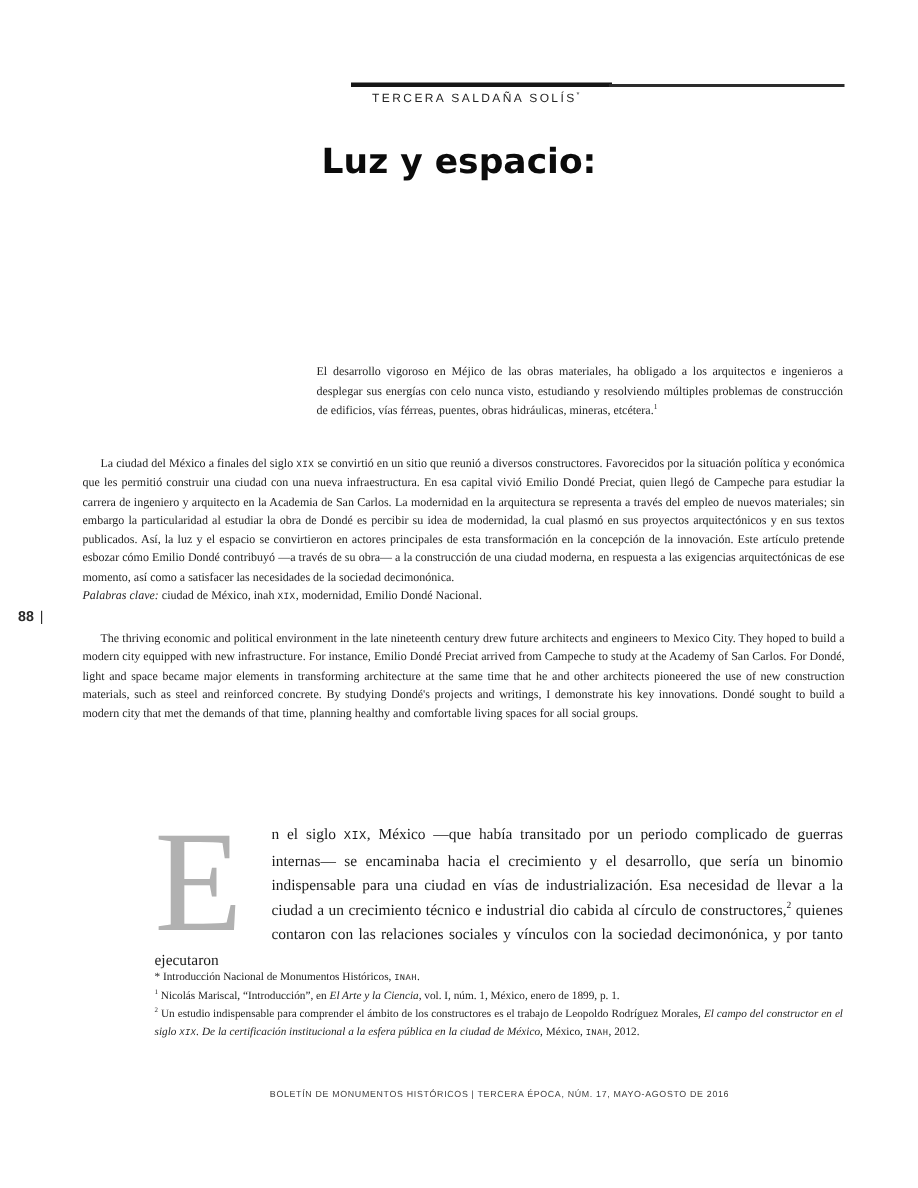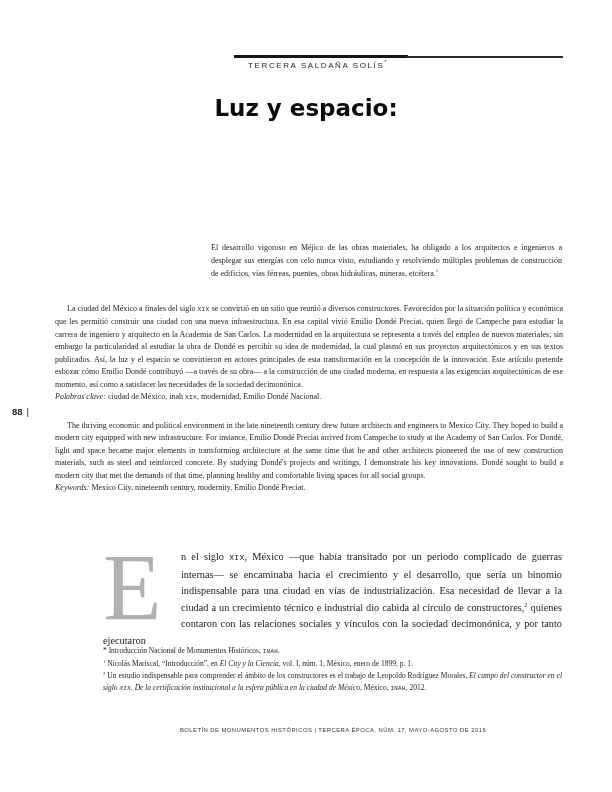--- a/index.html
+++ b/index.html
@@ -76,28 +76,27 @@
     <p class="abs-text"><span>La ciudad del México a finales del siglo </span><span class="sc">xix</span><span> se convirtió en un sitio que reunió a diversos constructores. Favorecidos por la situación política y económica que les permitió construir una ciudad con una nueva infraestructura. En esa capital vivió Emilio Dondé Preciat, quien llegó de Campeche para estudiar la carrera de ingeniero y arquitecto en la Academia de San Carlos. La modernidad en la arquitectura se representa a través del empleo de nuevos materiales; sin embargo la particularidad al estudiar la obra de Dondé es percibir su idea de modernidad, la cual plasmó en sus proyectos arquitectónicos y en sus textos publicados. Así, la luz y el espacio se convirtieron en actores principales de esta transformación en la concepción de la innovación. Este artículo pretende esbozar cómo Emilio Dondé contribuyó —a través de su obra— a la construcción de una ciudad moderna, en respuesta a las exigencias arquitectónicas de ese momento, así como a satisfacer las necesidades de la sociedad decimonónica.</span></p>
     <p class="kw-line"><span class="it">Palabras clave:</span><span> ciudad de México, inah </span><span class="sc">xix</span><span>, modernidad, Emilio Dondé Nacional.</span></p>
   </div>
 
   <div class="folio">
     <span>88</span><span class="folio-sep">|</span>
   </div>
 
   <div class="abstract-en">
     <p class="abs-text"><span>The thriving economic and political environment in the late nineteenth century drew future architects and engineers to Mexico City. They hoped to build a modern city equipped with new infrastructure. For instance, Emilio Dondé Preciat arrived from Campeche to study at the Academy of San Carlos. For Dondé, light and space became major elements in transforming architecture at the same time that he and other architects pioneered the use of new construction materials, such as steel and reinforced concrete. By studying Dondé's projects and writings, I demonstrate his key innovations. Dondé sought to build a modern city that met the demands of that time, planning healthy and comfortable living spaces for all social groups.</span></p>
-    <p class="kw-line"><span class="it">Keywords:</span><span> Mexico City, nineteenth century, modernity, Emilio Dondé Preciat.</span></p>
   </div>
 
   <div class="intro">
     <span class="dropcap">E</span><span><span>n el siglo </span><span class="sc">xix</span><span>, México —que había transitado por un periodo complicado de guerras internas— se encaminaba hacia el crecimiento y el desarrollo, que sería un binomio indispensable para una ciudad en vías de industrialización. Esa necesidad de llevar a la ciudad a un crecimiento técnico e industrial dio cabida al círculo de constructores,</span><span class="sup">2</span><span> quienes contaron con las relaciones sociales y vínculos con la sociedad decimonónica, y por tanto ejecutaron</span></span>
   </div>
 
   <div class="footnotes">
     <p><span>* Introducción Nacional de Monumentos Históricos, </span><span class="sc">inah</span><span>.</span></p>
-    <p><span class="sup">1</span><span> Nicolás Mariscal, “Introducción”, en </span><span class="it">El City y la Ciencia</span><span>, vol. I, núm. 1, México, enero de 1899, p. 1.</span></p>
+    <p><span class="sup">1</span><span> Nicolás Mariscal, “Introducción”, en </span><span class="it">El Arte y la Ciencia</span><span>, vol. I, núm. 1, México, enero de 1899, p. 1.</span></p>
     <p><span class="sup">2</span><span> Un estudio indispensable para comprender el ámbito de los constructores es el trabajo de Leopoldo Rodríguez Morales, </span><span class="it">El campo del constructor en el siglo </span><span class="it sc">xix</span><span class="it">. De la certificación institucional a la esfera pública en la ciudad de México</span><span>, México, </span><span class="sc">inah</span><span>, 2012.</span></p>
   </div>
 
   <div class="footer">BOLETÍN DE MONUMENTOS HISTÓRICOS | TERCERA ÉPOCA, NÚM. 17, MAYO-AGOSTO DE 2016</div>
 
 </div>
 
 </body></html>

